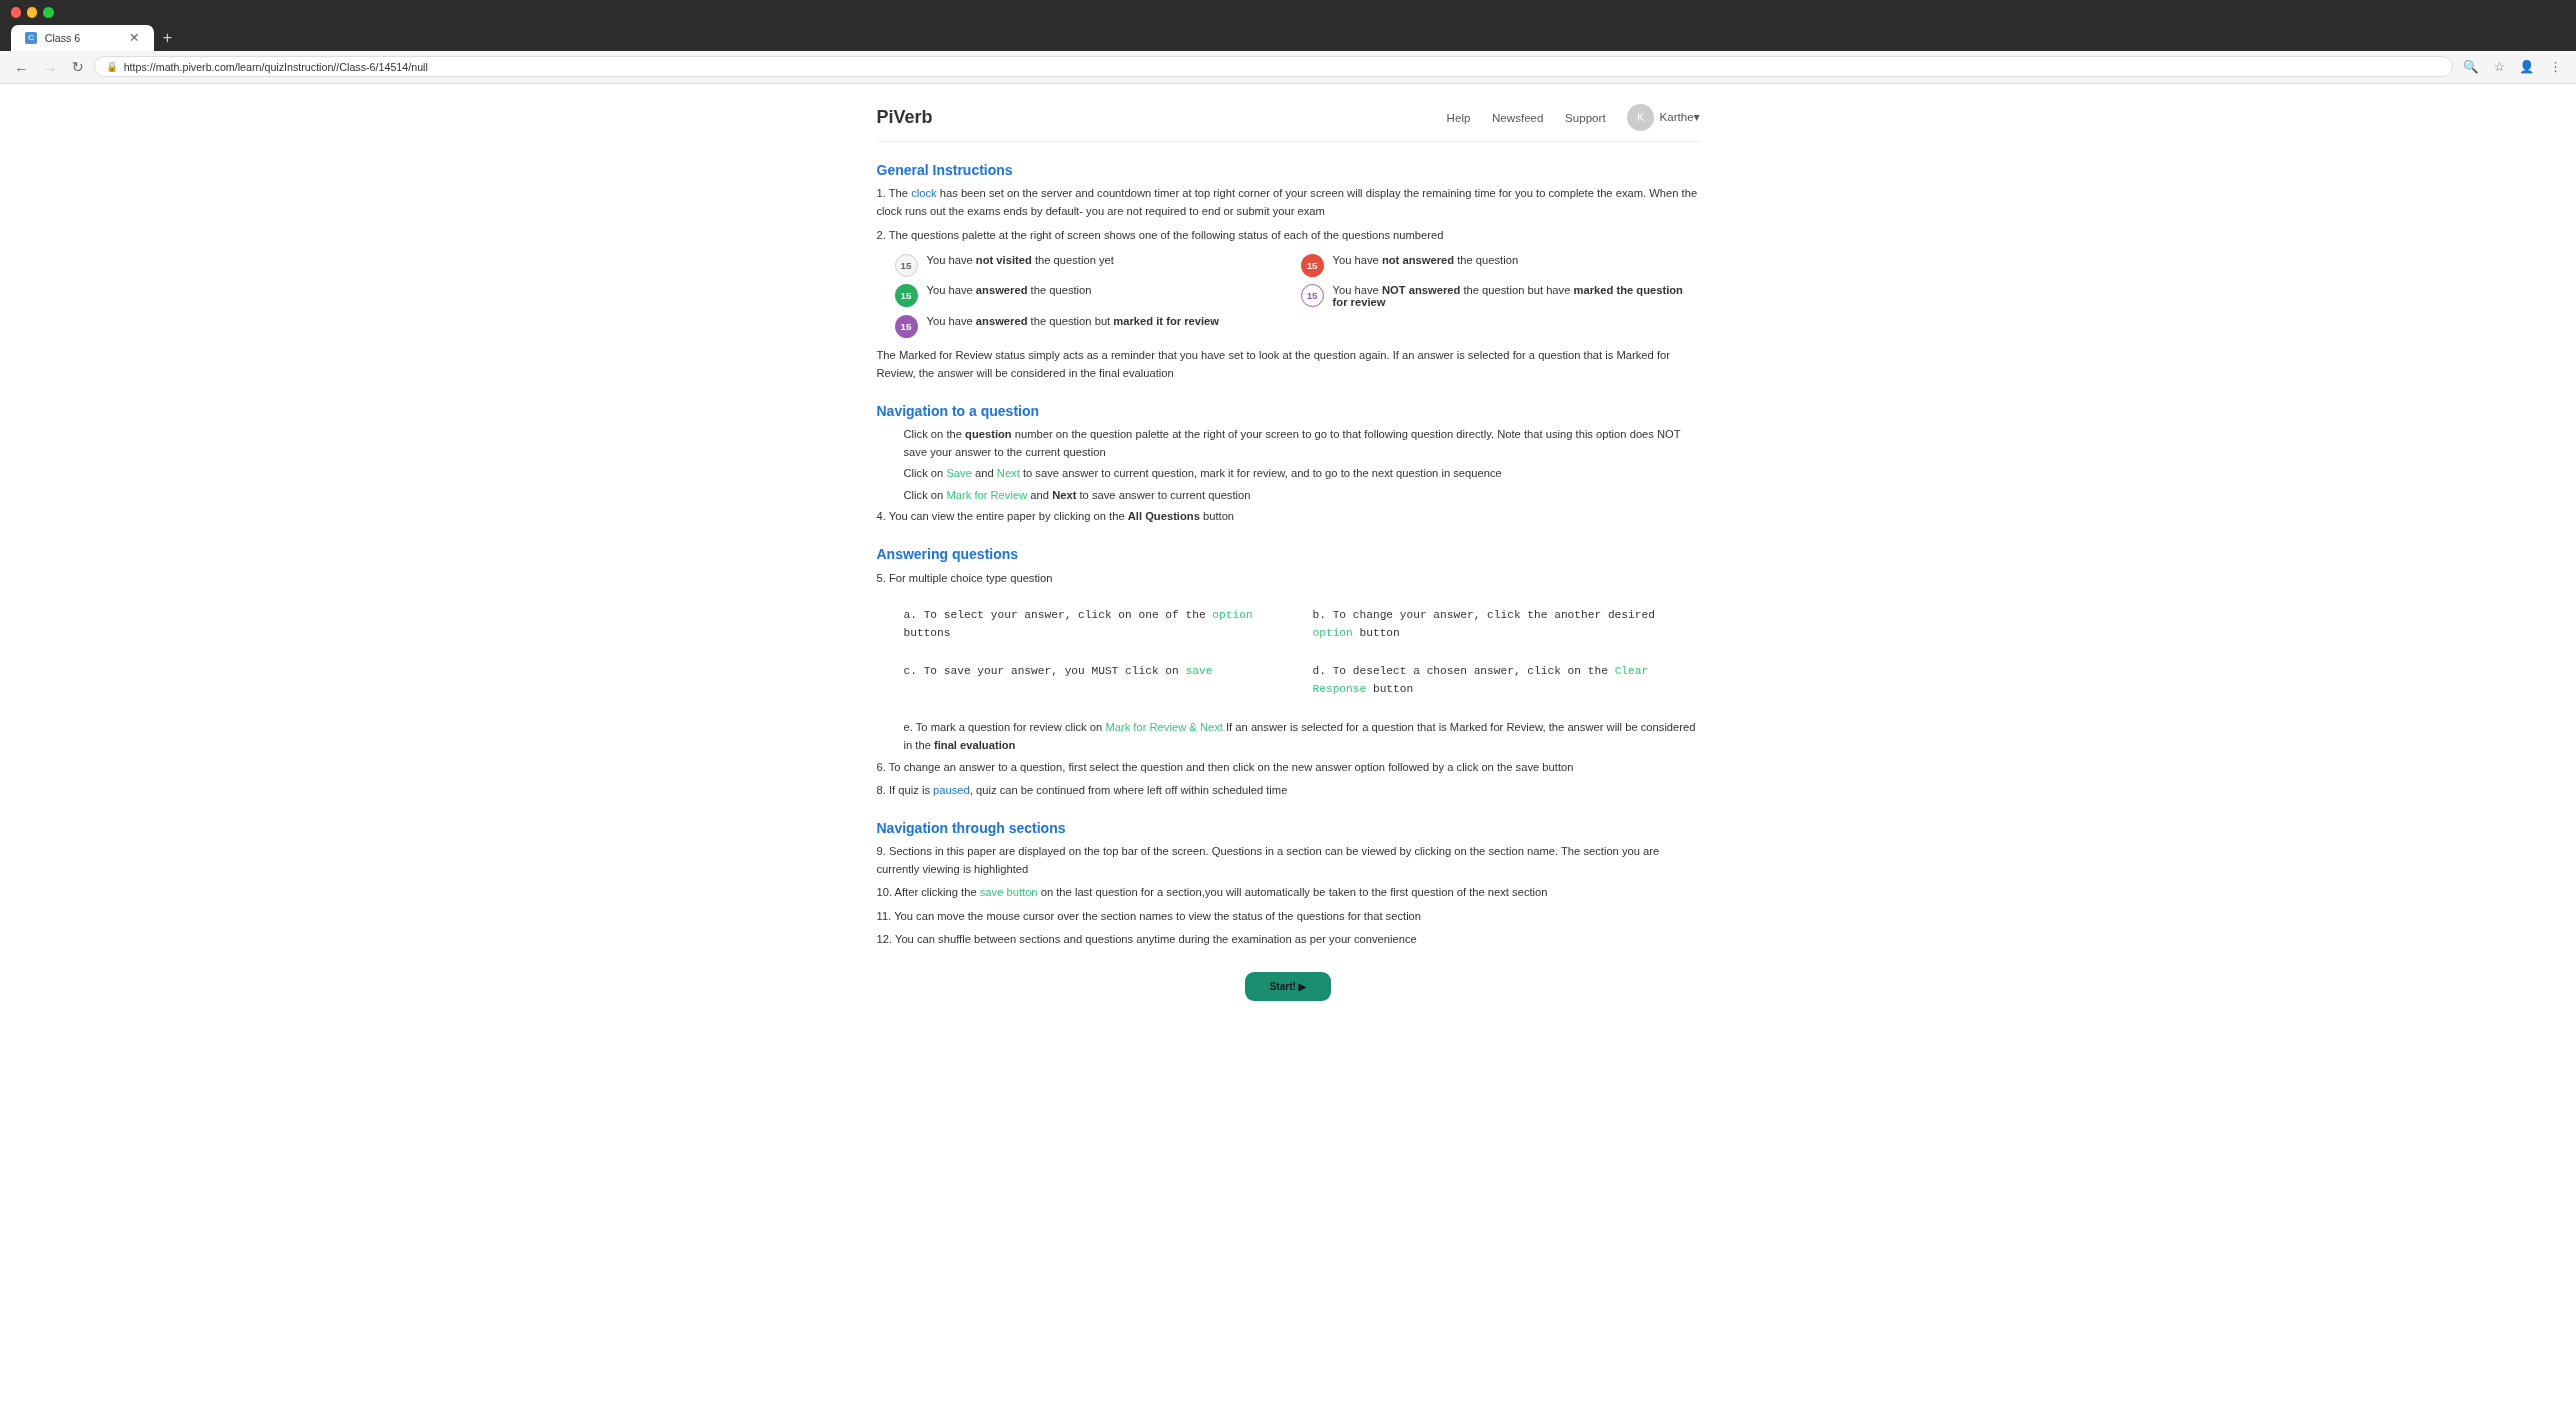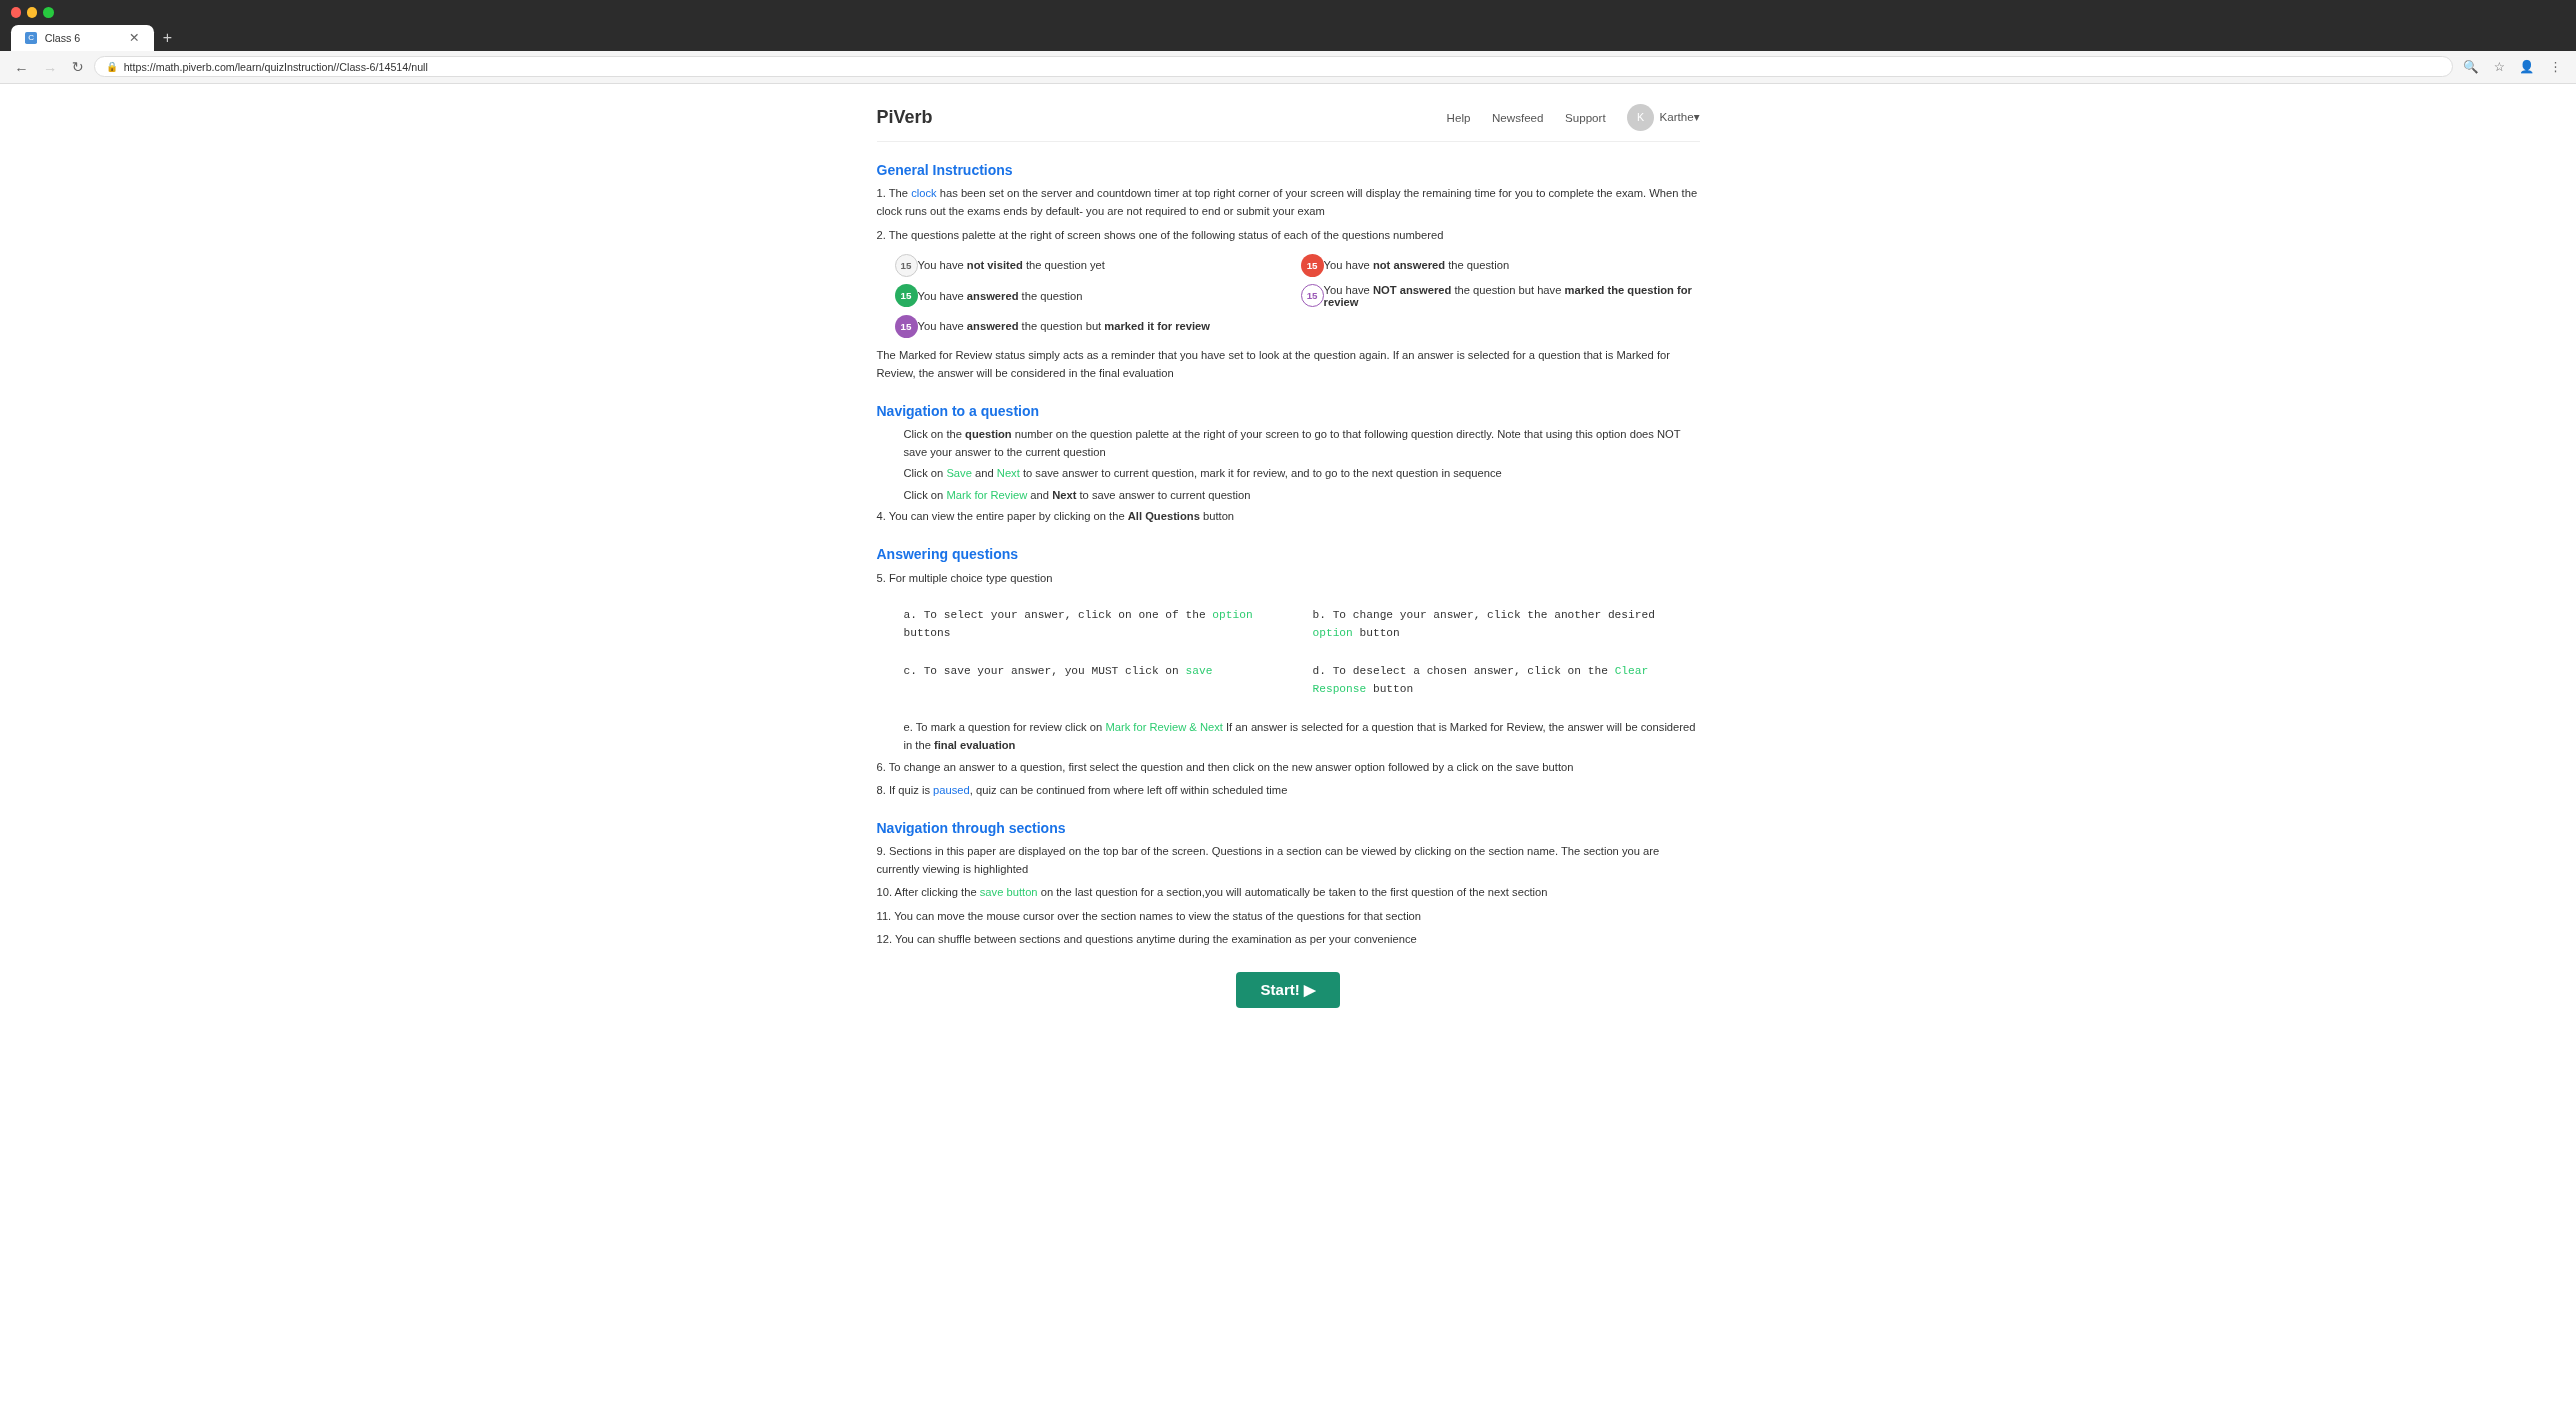--- a/index.html
+++ b/index.html
@@ -40,37 +40,37 @@
     .user-avatar { width: 27px; height: 27px; border-radius: 50%; background: #ccc; display: flex; align-items: center; justify-content: center; font-size: 10.7px; color: #fff; overflow: hidden; }
 
     
     .section-title { color: #1a73e8; font-size: 14px; font-weight: 600; margin-bottom: 7.2px; margin-top: 20px; }
     .instruction-item { font-size: 11.2px; line-height: 1.6; margin-bottom: 5.4px; color: #333; }
 
     .green-text { color: #2ecc71; font-weight: 500; }
     .blue-link { color: #1a73e8; }
 
     .status-grid { display: grid; grid-template-columns: 1fr 1fr; gap: 7.2px; margin: 9px 0 9px 18px; }
-    .status-item { display: flex; align-items: center; font-size: 11.2px; }
+    .status-item { display: flex; align-items: flex-start; gap: 9px; font-size: 11.2px; }
     .status-circle { width: 23px; height: 23px; border-radius: 50%; display: flex; align-items: center; justify-content: center; font-size: 9.8px; font-weight: 600; color: #fff; flex-shrink: 0; }
     .circle-grey { background: #f5f5f5; border: 1.8px solid #ccc; color: #666; }
     .circle-red { background: #e74c3c; }
     .circle-green { background: #27ae60; }
     .circle-purple { background: #fff; border: 1.8px solid #9b59b6; color: #9b59b6; }
     .circle-purple-filled { background: #9b59b6; }
 
     .marked-review-note { font-size: 11.2px; color: #333; line-height: 1.6; margin: 7.2px 0; }
 
     .sub-section { margin-left: 27px; margin-bottom: 3.6px; font-size: 11.2px; line-height: 1.6; }
 
     .two-col-row { display: flex; gap: 22px; margin: 20px 0; font-family: Liberation Mono, monospace; }
     .two-col-row > div { flex: 1; font-size: 11.2px; line-height: 1.6; }
 
     .start-btn-wrap { display: flex; justify-content: center; padding: 18px 0; }
-    .start-btn { background: #1a8f6f; color: #ffffff; border: none; border-radius: 4px; padding: 9px 25px; font-size: 15px; font-weight: 600; cursor: pointer; display: flex; align-items: center; gap: 7.2px; }
+    .start-btn { background: #1a8f6f; color: #0f172a; border: none; border-radius: 9px; padding: 9px 25px; font-size: 10px; font-weight: 600; cursor: pointer; display: flex; align-items: center; gap: 7.2px; }
 
     strong { font-weight: 700; }
   </style>
 </head>
 <body>
 
 <div class="browser-chrome">
   <div class="traffic-lights">
     <div class="tl tl-red"></div>
     <div class="tl tl-yellow"></div>

